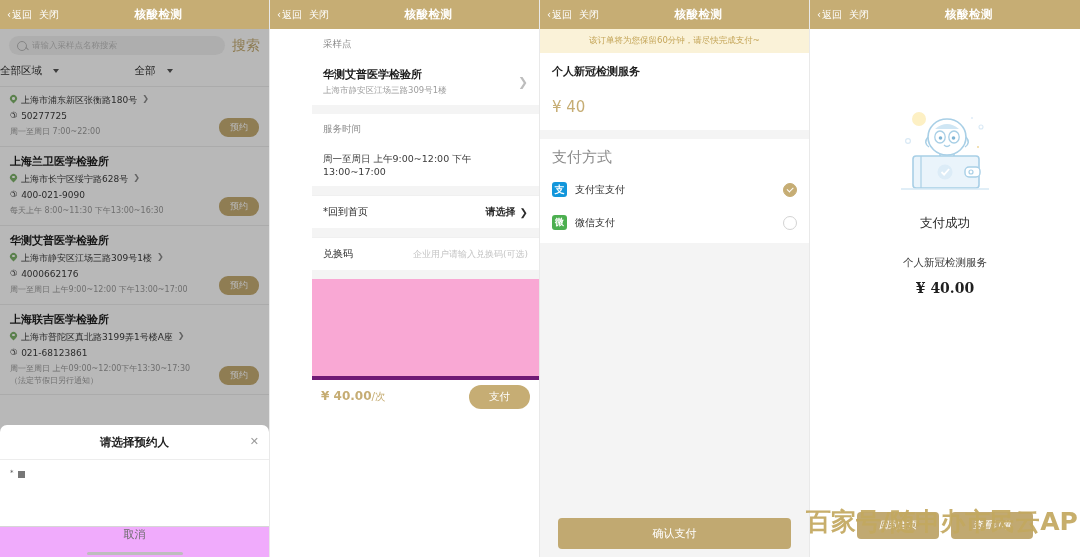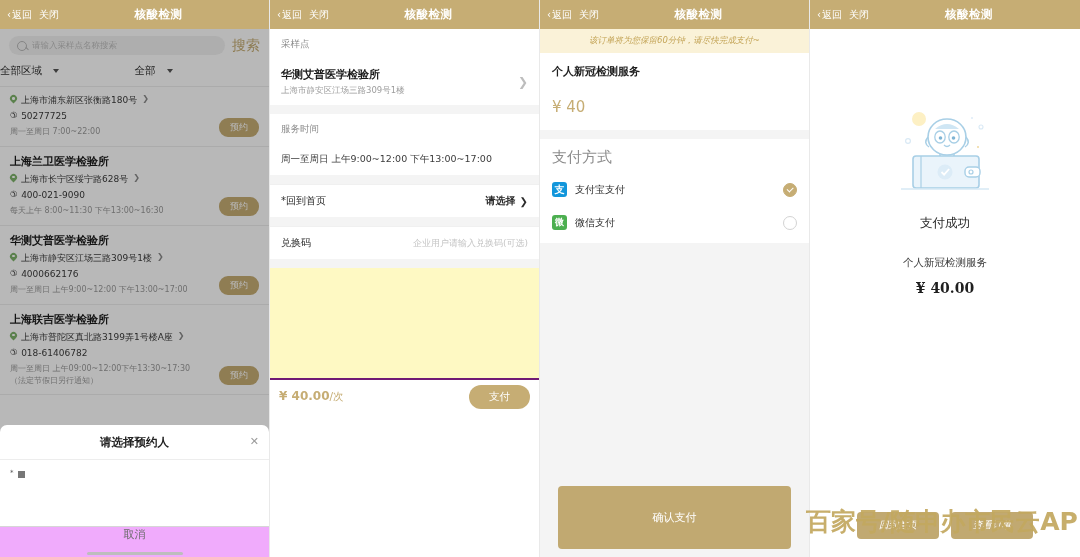--- a/index.html
+++ b/index.html
@@ -60,62 +60,62 @@
   .mini{display:flex;align-items:center;gap:4px;}
   .mini .star{font-size:7px;color:#555;}
   .mini .blk{width:7px;height:7px;background:#777;display:inline-block;margin-top:3px;}
   .sheet-foot{height:30px;background:#f0abfc;border-top:1px solid #d6d6d6;
               display:flex;align-items:flex-start;justify-content:center;}
   .cancel{font-size:11px;color:#6b6b6b;}
   .homebar{position:absolute;left:50%;transform:translateX(-50%);bottom:2px;width:96px;height:3px;
            background:#bdbdbd;border-radius:2px;}
 
   
-  .p2body{height:384px;background:#fef9c3;position:relative;}
+  .p2body{height:384px;background:#f9a8d4;position:relative;margin-left:42px;}
   .grp-label{font-size:9.5px;color:#8d8d8d;padding:9px 11px 8px 11px;}
   .white{background:#fff;}
   .row2{padding:8px 11px;display:flex;align-items:center;justify-content:space-between;background:#fff;}
   .r2main{}
   .r2t{font-size:11px;color:#1b1b1b;font-weight:bold;margin-bottom:3px;}
   .r2s{font-size:8.5px;color:#9d9d9d;}
   .r2chev{color:#bdbdbd;font-size:12px;}
   .svc-time{background:#fff;padding:9px 11px;font-size:9.5px;color:#3b3b3b;}
   .fld{background:#fff;padding:9px 11px;display:flex;align-items:center;justify-content:space-between;
        border-top:1px solid #f0f0f0;}
   .fld-l{font-size:10px;color:#2b2b2b;}
   .req{color:#2b2b2b;}
   .fld-r{font-size:10px;color:#2b2b2b;font-weight:bold;display:flex;align-items:center;gap:4px;}
   .fld-r.ph2{color:#c5c5c5;font-weight:normal;font-size:9px;}
   .gapgray{height:9px;background:#f4f4f4;}
-  .paybar{position:absolute;left:0;right:0;bottom:0;height:33px;background:#fff;border-top:2px solid #701a75;
+  .paybar{position:absolute;left:0;right:0;bottom:0;height:33px;background:#fff;border-top:4px solid #701a75;
           display:flex;align-items:center;justify-content:space-between;padding:0 9px;}
   .price2{font-size:10.5px;color:#c6ad74;}
   .price2 b{font-size:12px;}
   .paybtn{background:#c6ad74;color:#fff;font-size:10.5px;padding:5px 20px;border-radius:13px;}
 
   
   .p3body{height:528px;background:#f4f4f4;position:relative;}
-  .notice{background:#faf2d8;color:#c4a558;font-size:8.5px;text-align:center;padding:6px 8px;font-style:italic;}
+  .notice{background:#faf2d8;color:#c4a558;font-size:8.5px;text-align:center;padding:6px 8px;}
   .p3card{background:#fff;padding:11px 12px 14px 12px;}
   .p3svc{font-size:11px;color:#1f1f1f;font-weight:bold;margin-bottom:19px;}
   .p3price{font-size:15px;color:#c6ad74;}
   .p3sec{background:#fff;margin-top:9px;padding:9px 12px 4px 12px;}
   .p3sec-t{font-size:15px;color:#8d8d8d;margin-bottom:6px;font-family:Liberation Serif, serif;}
   .payrow{display:flex;align-items:center;padding:9px 0;gap:8px;}
   .payico{width:15px;height:15px;border-radius:3px;flex:none;display:flex;align-items:center;justify-content:center;
           font-size:10px;color:#fff;font-weight:bold;}
   .alipay{background:#1296db;}
   .wechat{background:#4caf50;font-size:9px;}
   .payname{flex:1;font-size:10px;color:#2b2b2b;}
   .radio{width:12px;height:12px;border-radius:50%;border:1px solid #d3d3d3;flex:none;}
   .radio.on{background:#c6ad74;border-color:#c6ad74;position:relative;}
   .radio.on::after{content:"";position:absolute;left:3px;top:3.2px;width:5px;height:2.6px;
                    border-left:1.4px solid #fff;border-bottom:1.4px solid #fff;transform:rotate(-45deg);}
   .confirmwrap{position:absolute;left:0;right:0;bottom:8px;padding:0 18px;}
-  .confirm{background:#c1a971;color:#fff;font-size:11px;text-align:center;padding:24px 0;border-radius:4px;}
+  .confirm{background:#c1a971;color:#fff;font-size:11px;text-align:center;padding:8px 0;border-radius:4px;}
 
   
   .p4body{height:520px;background:#fff;position:relative;display:flex;flex-direction:column;align-items:center;}
   .illus{margin-top:72px;}
   .ok-t{margin-top:10px;font-size:12.5px;color:#2b2b2b;}
   .ok-s{margin-top:24px;font-size:10.5px;color:#3b3b3b;}
   .ok-p{margin-top:10px;font-size:14px;color:#1f1f1f;font-weight:bold;font-family:"DejaVu Serif","Liberation Serif",serif;}
   .btns4{position:absolute;left:0;right:0;bottom:10px;display:flex;justify-content:center;gap:12px;font-style:italic;}
   .gbtn{background:#c1a971;color:#fff;font-size:9.5px;padding:7px 22px;border-radius:4px;}
 
@@ -208,21 +208,21 @@
 
       <div class="card">
         <div class="cname">上海联吉医学检验所</div>
         <div class="crow">
           <span class="pin"></span>
           <span>上海市普陀区真北路3199弄1号楼A座</span>
           <span class="arrowr">❯</span>
         </div>
         <div class="crow">
           <span class="tel">✆</span>
-          <span>018-61406782</span>
+          <span>021-68123861</span>
         </div>
         <div class="hours">周一至周日 上午09:00~12:00下午13:30~17:30（法定节假日另行通知）</div>
         <div class="bookbtn">预约</div>
       </div>
 
       <div class="dim"></div>
 
       <div class="sheet">
         <div class="sheet-head">
           <span class="sheet-title">请选择预约人</span>

